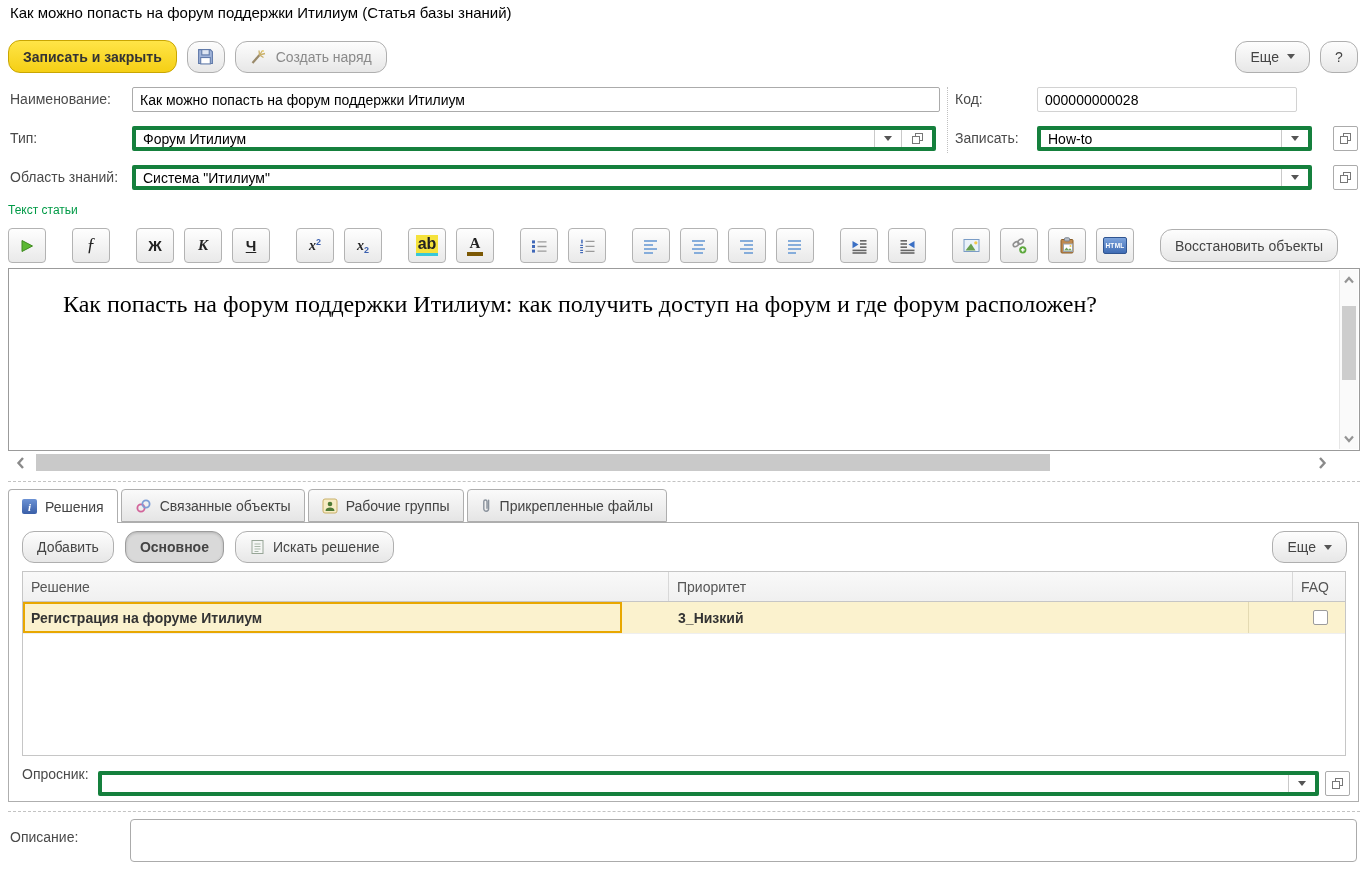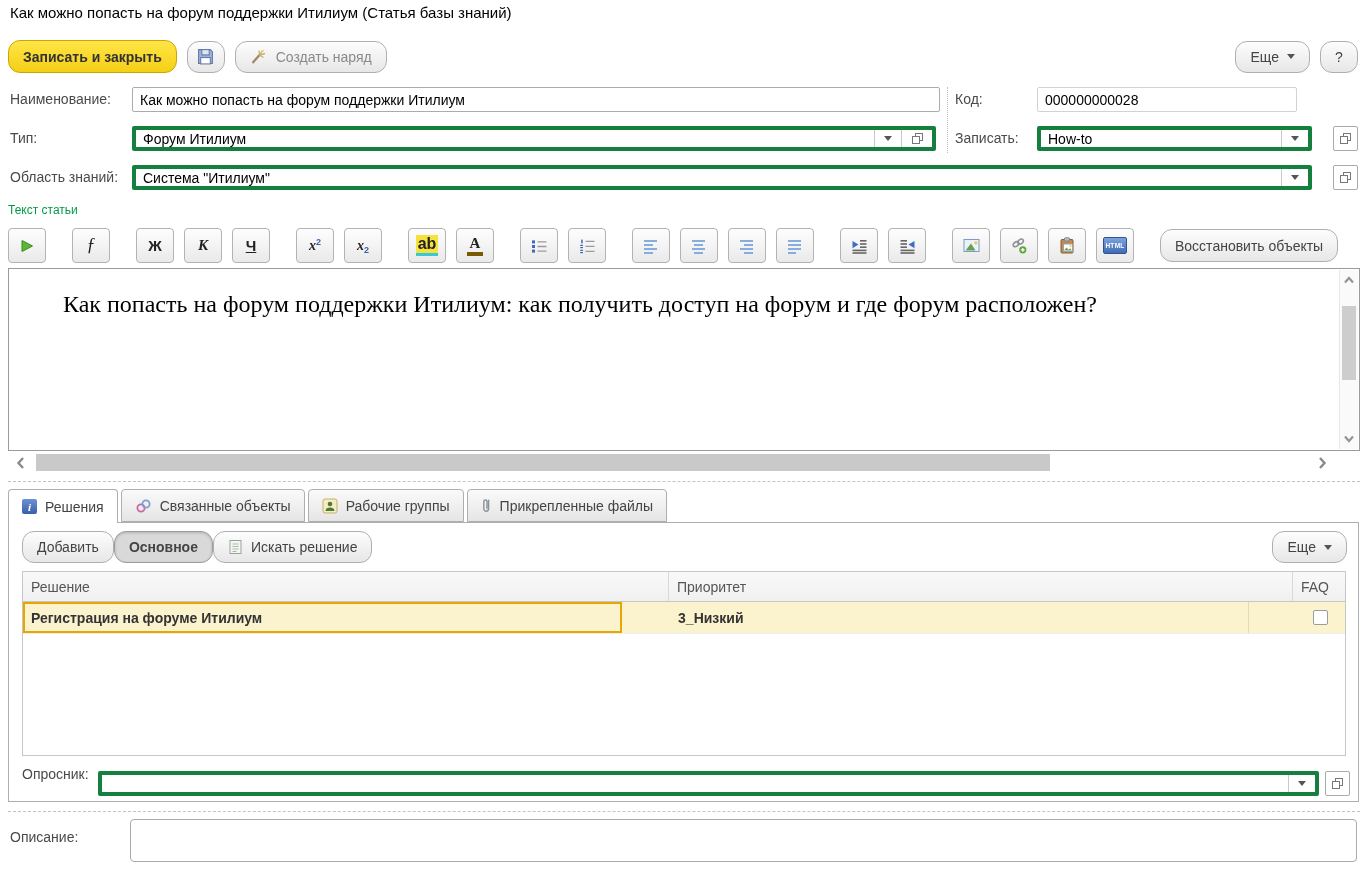--- a/index.html
+++ b/index.html
@@ -50,21 +50,21 @@
   .harrow{position:absolute;top:0;width:24px;height:19px;display:flex;align-items:center;justify-content:center;}
   .hthumb{position:absolute;left:28px;top:1px;width:1014px;height:17px;background:#C9C9C9;}
   .dashed{position:absolute;left:8px;right:8px;border-top:1px dashed #C3C3C3;}
   
   .tabbar{position:absolute;left:8px;top:489px;display:flex;align-items:flex-start;}
   .tab{box-sizing:border-box;height:33px;display:flex;align-items:center;gap:8px;padding:0 13px;background:linear-gradient(#FAFAFA,#E5E5E5);border:1px solid #AEAEAE;border-radius:4px 4px 0 0;margin-right:3px;color:#444;white-space:nowrap;}
   .tab.active{height:34px;background:#fff;border-bottom:none;position:relative;z-index:3;}
   .info-ic{width:15px;height:15px;border-radius:2px;background:linear-gradient(#6C92D4,#3A5FA8);color:#fff;font:italic bold 11px "Liberation Serif","DejaVu Serif",serif;display:flex;align-items:center;justify-content:center;}
   
   .panel{position:absolute;left:8px;top:522px;width:1351px;height:280px;box-sizing:border-box;border:1px solid #AEAEAE;background:#fff;z-index:1;}
-  .panel-toolbar{position:absolute;left:13px;top:8px;right:11px;display:flex;gap:0;}
+  .panel-toolbar{position:absolute;left:13px;top:8px;right:11px;display:flex;gap:11px;}
   .tbl{position:absolute;left:13px;top:48px;width:1324px;height:185px;box-sizing:border-box;border:1px solid #C6C6C6;background:#fff;}
   .tbl-header{display:flex;height:29px;background:linear-gradient(#F9F9F9,#F0F0F0);border-bottom:1px solid #C6C6C6;color:#555;}
   .th{box-sizing:border-box;display:flex;align-items:center;padding:0 8px;border-right:1px solid #D8D8D8;}
   .th:last-child{border-right:none;}
   .tbl-row{display:flex;height:31px;background:#FBF2CE;border-bottom:1px solid #EFEFEF;gap:48px;}
   .td1{box-sizing:border-box;width:646px;border:2px solid #E8A700;display:flex;align-items:center;padding:0 6px;font-weight:bold;color:#333;white-space:nowrap;}
   .td2{box-sizing:border-box;width:624px;display:flex;align-items:center;padding:0 8px;font-weight:bold;color:#333;border-right:1px solid #E4DAB2;}
   .td3{box-sizing:border-box;width:52px;display:flex;align-items:center;justify-content:center;}
   .cb{width:15px;height:15px;box-sizing:border-box;border:1px solid #9C9C9C;border-radius:2px;background:#fff;}
   .desc-box{position:absolute;left:130px;top:819px;width:1227px;height:43px;box-sizing:border-box;border:1px solid #ABABAB;border-radius:4px;resize:none;outline:none;font:14px "Liberation Sans","DejaVu Sans",sans-serif;padding:4px 7px;}

